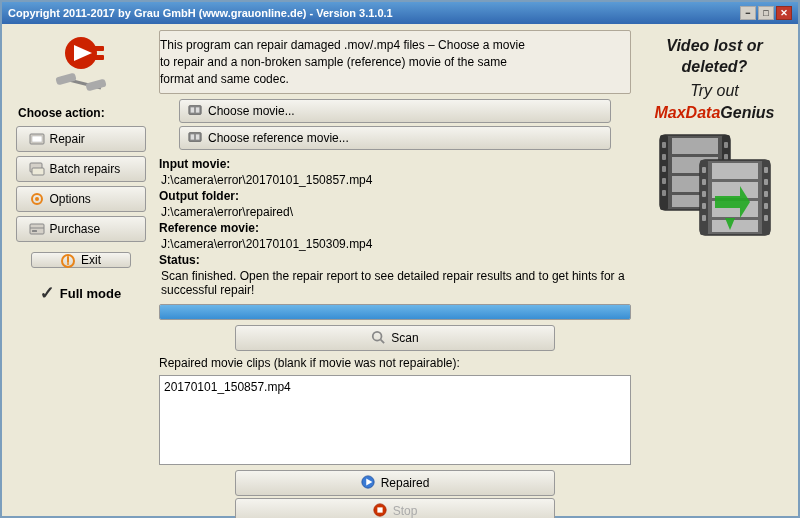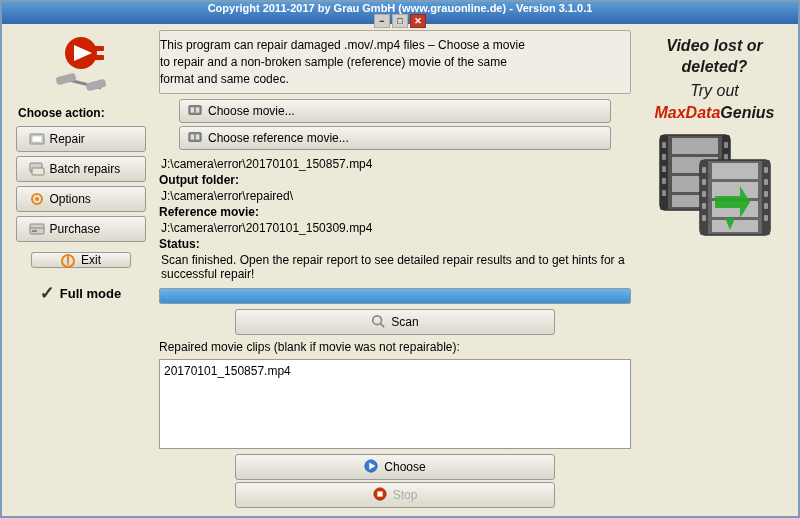--- a/index.html
+++ b/index.html
@@ -23,21 +23,20 @@
       background: linear-gradient(to bottom, #5b9bd5, #3168b0);
       color: white;
       height: 22px;
       display: flex;
       align-items: center;
       justify-content: space-between;
       padding: 0 6px;
       font-size: 11px;
       font-weight: bold;
       flex-shrink: 0;
-      flex-direction: column;
     }
     .title-bar-buttons {
       display: flex;
       gap: 2px;
     }
     .title-btn {
       width: 16px;
       height: 14px;
       border: 1px solid #aaa;
       background: #d4d0c8;
@@ -407,20 +406,21 @@
               <rect x="1" y="3" width="14" height="10" rx="1" fill="#888" stroke="#666" stroke-width="1"></rect>
               <rect x="3" y="5" width="4" height="6" fill="#ddd"></rect>
               <rect x="9" y="5" width="4" height="6" fill="#ddd"></rect>
             </svg>
           </span>
           <span>Choose reference movie...</span>
         </button>
       </div>
 
       <div class="info-section">
+        <span class="info-label">Input movie:</span>
         <span class="info-value">J:\camera\error\20170101_150857.mp4</span>
         <span class="info-label">Output folder:</span>
         <span class="info-value">J:\camera\error\repaired\</span>
         <span class="info-label">Reference movie:</span>
         <span class="info-value">J:\camera\error\20170101_150309.mp4</span>
         <span class="info-label">Status:</span>
         <span class="info-value">Scan finished. Open the repair report to see detailed repair results and to get hints for a successful repair!</span>
       </div>
 
       <div class="progress-bar-container">
@@ -443,21 +443,21 @@
       <textarea class="repaired-textarea" style="">20170101_150857.mp4</textarea>
 
       <div class="bottom-buttons">
         <button class="bottom-btn">
           <span>
             <svg width="14" height="14" viewBox="0 0 16 16" xmlns="http://www.w3.org/2000/svg">
               <circle cx="8" cy="8" r="7" fill="#3a7ad4" stroke="#2255a4" stroke-width="1"></circle>
               <polygon points="6,4 6,12 13,8" fill="white"></polygon>
             </svg>
           </span>
-          <span>Choose</span>
+          <span>Repaired</span>
         </button>
         <button class="bottom-btn disabled">
           <span>
             <svg width="14" height="14" viewBox="0 0 16 16" xmlns="http://www.w3.org/2000/svg">
               <circle cx="8" cy="8" r="7" fill="#cc3300" stroke="#aa2200" stroke-width="1"></circle>
               <rect x="5" y="5" width="6" height="6" fill="white"></rect>
             </svg>
           </span>
           <span>Stop</span>
         </button>

